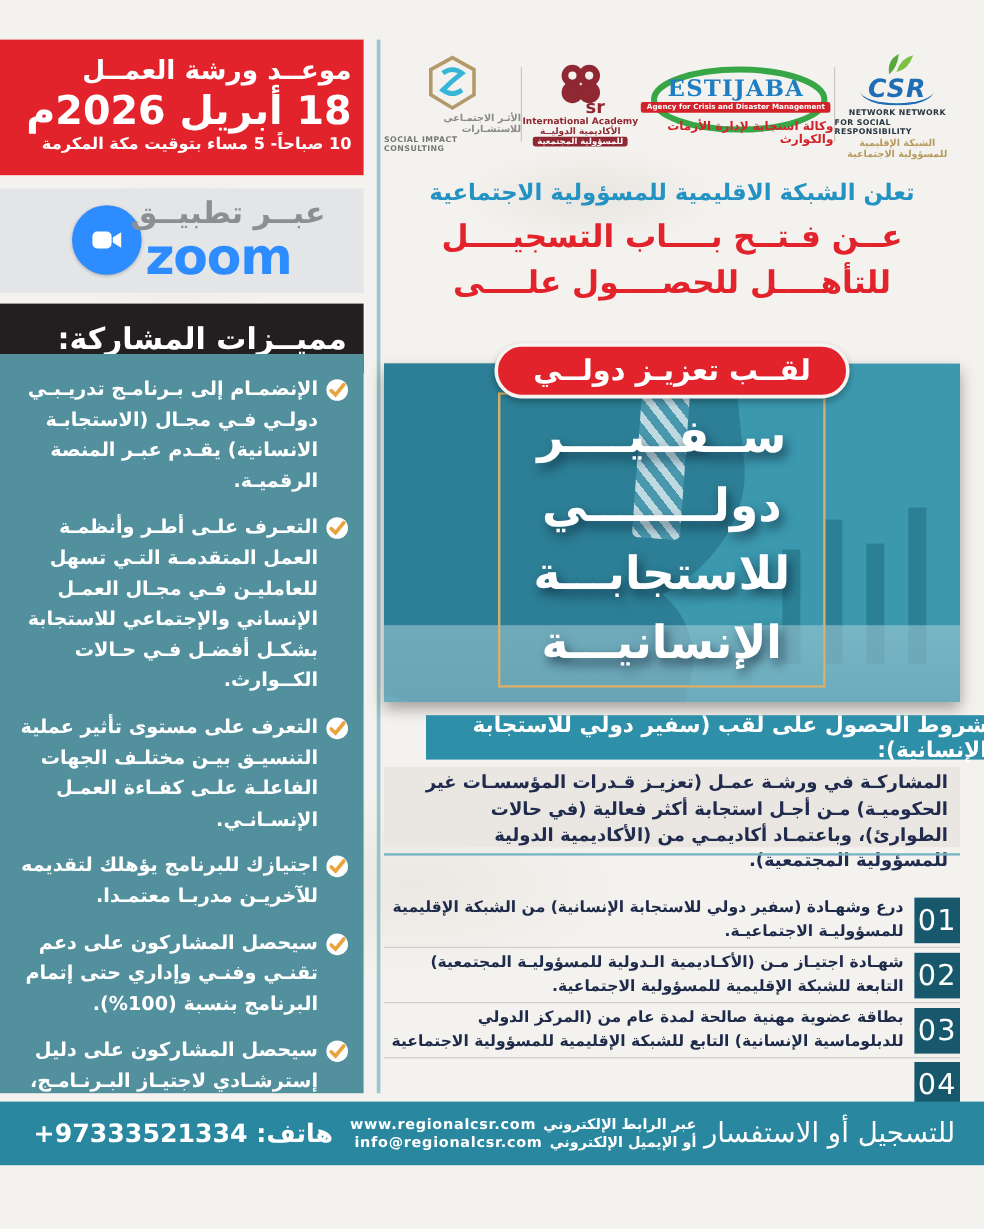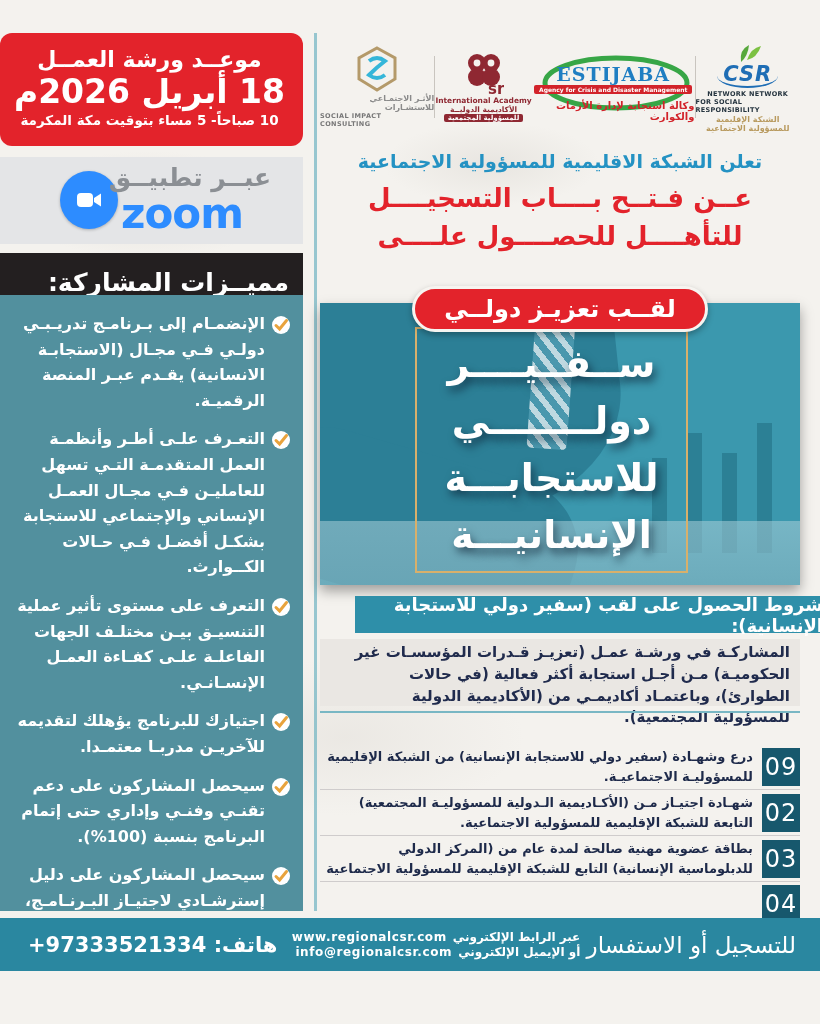--- a/index.html
+++ b/index.html
@@ -18,24 +18,23 @@
       radial-gradient(ellipse 300px 130px at 42% 72%, rgba(209,204,197,.26), transparent 60%),
       radial-gradient(ellipse 180px 70px at 60% 16%, rgba(205,200,193,.30), transparent 60%);
     overflow:hidden;
   }
   .abs{ position:absolute; }
   .rtl{ direction:rtl; }
 
   
   .date-box{
     left:0; top:33px; width:303px; height:113px;
-    background:#e3232b; color:#fff; text-align:center;
+    background:#e3232b; color:#fff; 
     display:flex; flex-direction:column; justify-content:center;
     padding:4px 10px 6px 6px;
-    border-radius:12px;
   }
   .date-line1{ font-size:22px; font-weight:bold; line-height:1.2; }
   .date-line2{ font-size:33px; font-weight:bold; line-height:1.15; }
   .date-line3{ font-size:13.5px; font-weight:bold; line-height:1.4; }
 
   .zoom-box{
     left:0; top:157px; width:303px; height:87px;
     background:#e4e5e7; overflow:hidden;
   }
   .zoom-circle{
@@ -338,21 +337,21 @@
   </div>
 
   <div class="abs conditions-bar rtl">
     <span>شروط الحصول على لقب (سفير دولي للاستجابة الإنسانية):</span>
   </div>
   <div class="abs conditions-body rtl">المشاركـة في ورشـة عمـل (تعزيـز قـدرات المؤسسـات غير الحكوميـة) مـن أجـل استجابة أكثر فعالية (في حالات الطوارئ)، وباعتمـاد أكاديمـي من (الأكاديمية الدولية للمسؤولية المجتمعية).</div>
 
   <div class="abs cert-divider"></div>
   <div class="abs cert-list rtl">
     <div class="cert-row">
-      <div class="cert-num">09</div>
+      <div class="cert-num">01</div>
       <div class="cert-text">درع وشهـادة (سفير دولي للاستجابة الإنسانية) من الشبكة الإقليمية للمسؤوليـة الاجتماعيـة.</div>
     </div>
     <div class="cert-row">
       <div class="cert-num">02</div>
       <div class="cert-text">شهـادة اجتيـاز مـن (الأكـاديمية الـدولية للمسؤوليـة المجتمعية) التابعة للشبكة الإقليمية للمسؤولية الاجتماعية.</div>
     </div>
     <div class="cert-row">
       <div class="cert-num">03</div>
       <div class="cert-text">بطاقة عضوية مهنية صالحة لمدة عام من (المركز الدولي للدبلوماسية الإنسانية) التابع للشبكة الإقليمية للمسؤولية الاجتماعية</div>
     </div>

